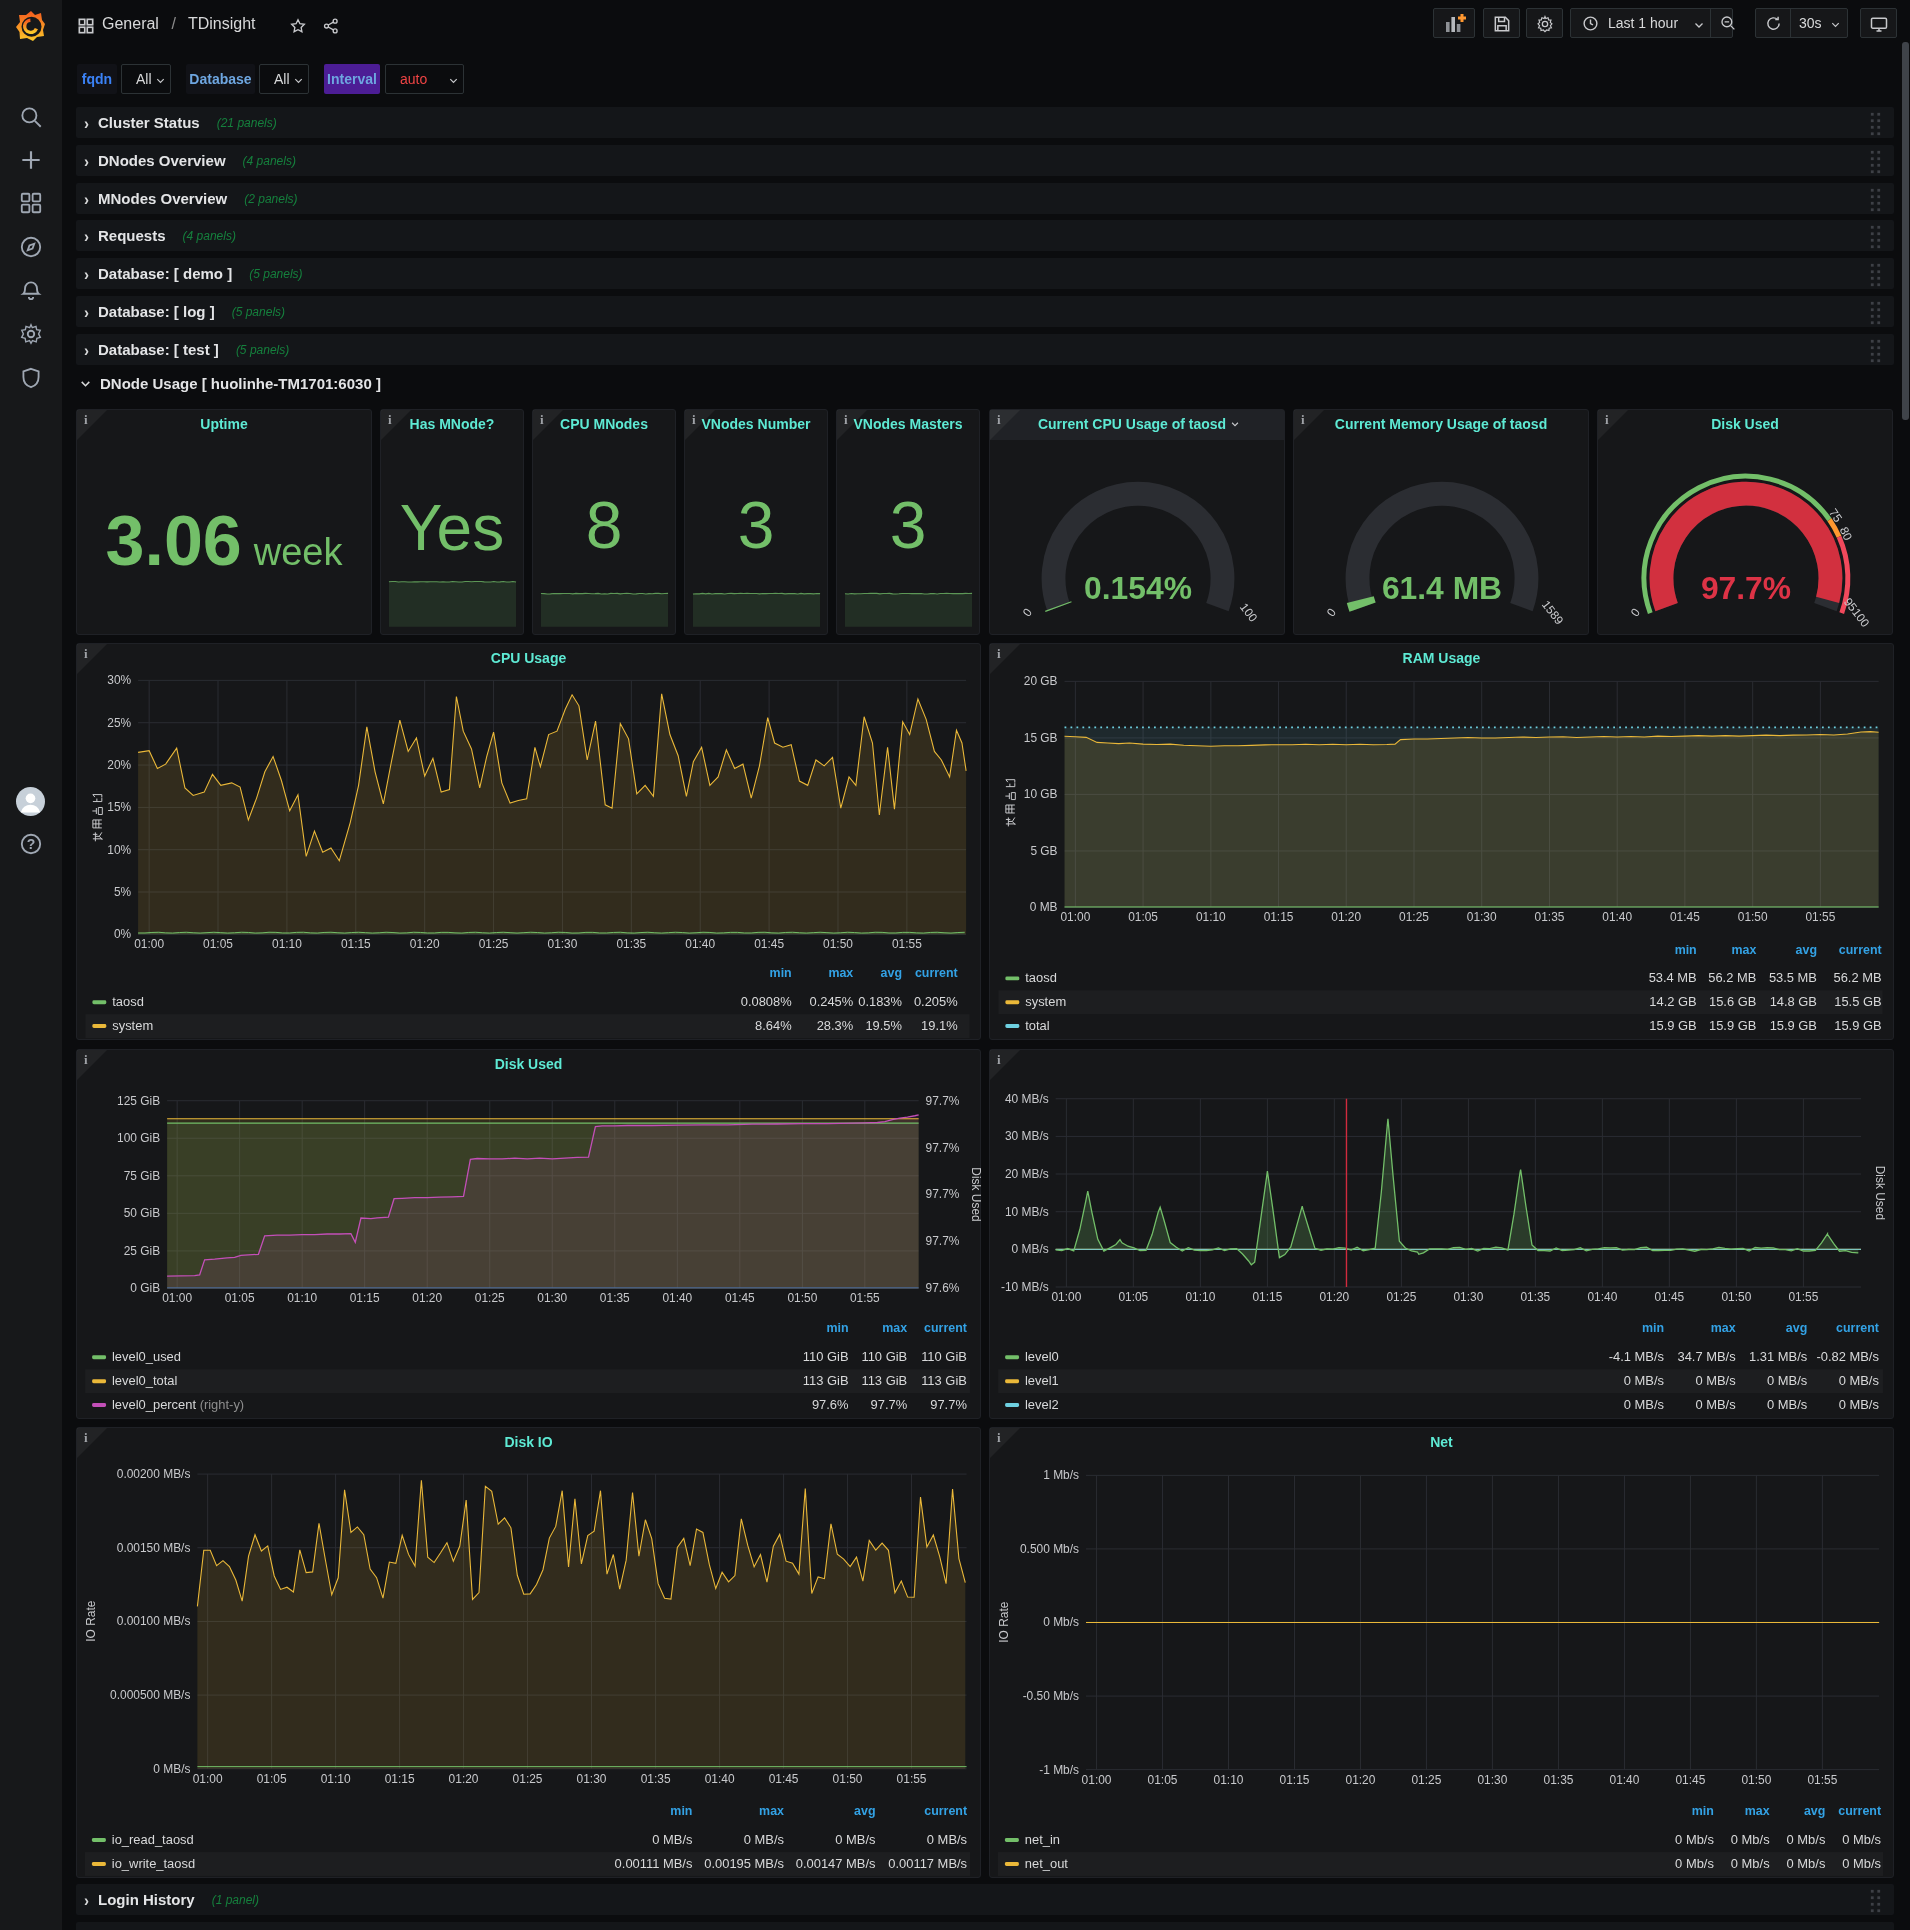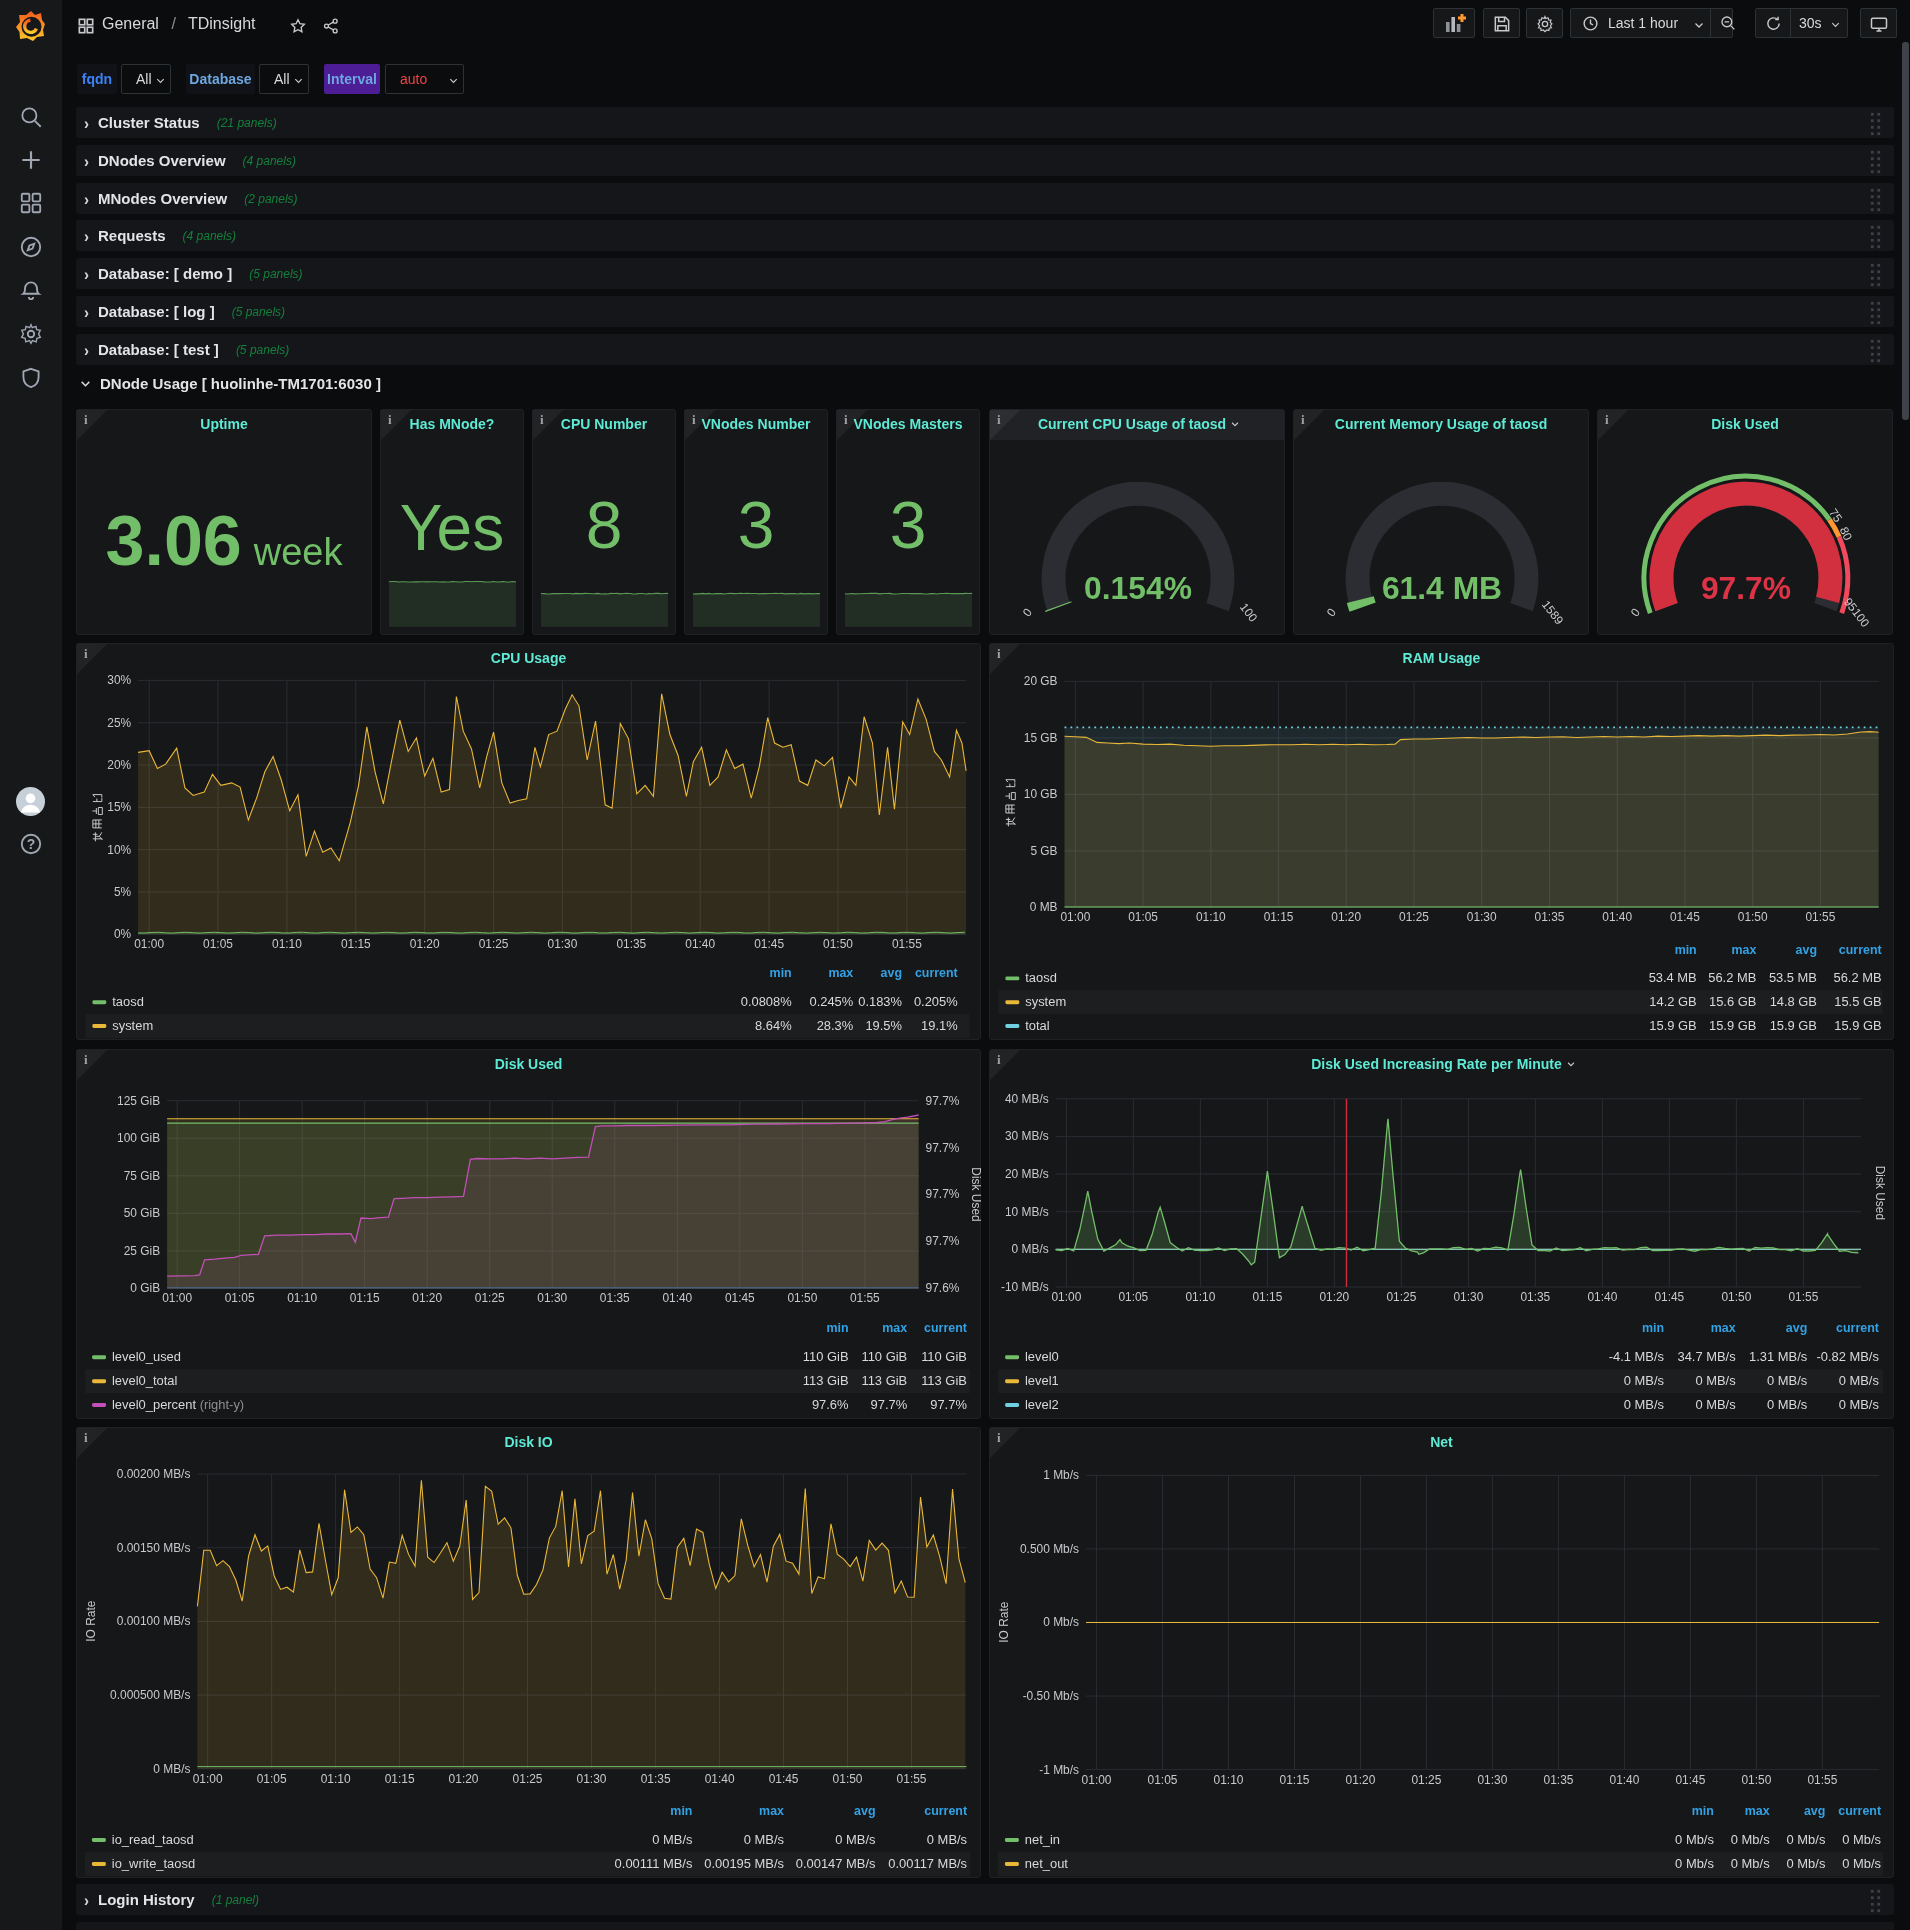--- a/index.html
+++ b/index.html
@@ -212,21 +212,21 @@
     <div class="ptitle">Has MNode?</div>
     <div class="icorner"></div>
     <div class="iletter">i</div>
     <svg width="144" height="226" viewBox="0 0 144.891 227">
       <path d="M8 172.6L11.2 172.4L14.4 172.4L17.6 172.8L20.8 172.6L24 172.6L27.2 172.8L30.4 172.9L33.6 172.6L36.8 172.7L40 172.6L43.2 172.6L46.4 172.7L49.6 172.6L52.8 172.6L56 172.6L59.2 172.9L62.4 172.7L65.6 172.9L68.8 172.9L72 172.4L75.1 172.6L78.3 172.9L81.5 172.8L84.7 172.3L87.9 172.3L91.1 172.6L94.3 172.3L97.5 172.4L100.7 172.3L103.9 172.7L107.1 172.8L110.3 172.9L113.5 172.4L116.7 172.8L119.9 172.7L123.1 172.4L126.3 172.9L129.5 172.9L132.7 172.4L135.9 172.9L135.9 218L8 218Z" fill="rgba(115,191,105,0.14)"></path>
       <path d="M8 172.6L11.2 172.4L14.4 172.4L17.6 172.8L20.8 172.6L24 172.6L27.2 172.8L30.4 172.9L33.6 172.6L36.8 172.7L40 172.6L43.2 172.6L46.4 172.7L49.6 172.6L52.8 172.6L56 172.6L59.2 172.9L62.4 172.7L65.6 172.9L68.8 172.9L72 172.4L75.1 172.6L78.3 172.9L81.5 172.8L84.7 172.3L87.9 172.3L91.1 172.6L94.3 172.3L97.5 172.4L100.7 172.3L103.9 172.7L107.1 172.8L110.3 172.9L113.5 172.4L116.7 172.8L119.9 172.7L123.1 172.4L126.3 172.9L129.5 172.9L132.7 172.4L135.9 172.9" fill="none" stroke="rgba(115,191,105,0.75)" stroke-width="1.1"></path>
     </svg>
     <div style="position:absolute;left:0;right:0;top:81px;text-align:center;color:#73bf69;"><span style="font-size:64px;font-weight:500;">Yes</span></div>
   </div>
 <div class="panel" style="left:532px;top:409px;width:144px;height:226px;">
-    <div class="ptitle">CPU Number</div>
+    <div class="ptitle">CPU MNodes</div>
     <div class="icorner"></div>
     <div class="iletter">i</div>
     <svg width="144" height="226" viewBox="0 0 144.891 227">
       <path d="M8 184.5L11.2 184.6L14.4 184.9L17.6 184.8L20.8 184.4L24 184.6L27.2 184.6L30.4 184.5L33.6 184.4L36.8 184.5L40 184.8L43.2 184.3L46.4 184.6L49.6 184.6L52.8 184.3L56 184.5L59.2 184.7L62.4 184.6L65.6 184.3L68.8 184.9L72 184.8L75.1 184.9L78.3 184.3L81.5 184.4L84.7 184.3L87.9 184.8L91.1 184.4L94.3 184.3L97.5 184.5L100.7 184.9L103.9 184.8L107.1 184.4L110.3 184.4L113.5 184.9L116.7 184.6L119.9 184.7L123.1 184.3L126.3 184.3L129.5 184.7L132.7 184.5L135.9 184.3L135.9 218L8 218Z" fill="rgba(115,191,105,0.14)"></path>
       <path d="M8 184.5L11.2 184.6L14.4 184.9L17.6 184.8L20.8 184.4L24 184.6L27.2 184.6L30.4 184.5L33.6 184.4L36.8 184.5L40 184.8L43.2 184.3L46.4 184.6L49.6 184.6L52.8 184.3L56 184.5L59.2 184.7L62.4 184.6L65.6 184.3L68.8 184.9L72 184.8L75.1 184.9L78.3 184.3L81.5 184.4L84.7 184.3L87.9 184.8L91.1 184.4L94.3 184.3L97.5 184.5L100.7 184.9L103.9 184.8L107.1 184.4L110.3 184.4L113.5 184.9L116.7 184.6L119.9 184.7L123.1 184.3L126.3 184.3L129.5 184.7L132.7 184.5L135.9 184.3" fill="none" stroke="rgba(115,191,105,0.75)" stroke-width="1.1"></path>
     </svg>
     <div style="position:absolute;left:0;right:0;top:77px;text-align:center;color:#73bf69;"><span style="font-size:66px;font-weight:500;">8</span></div>
   </div>
 <div class="panel" style="left:684px;top:409px;width:144px;height:226px;">
     <div class="ptitle">VNodes Number</div>
@@ -525,23 +525,20 @@
       <text x="834.5" y="337" text-anchor="end" class="lg">113 GiB</text>
       <text x="894.5" y="337" text-anchor="end" class="lg">113 GiB</text>
       <rect x="15" y="355" width="14" height="4" rx="1.5" fill="#c34fb8"></rect>
       <text x="35" y="361" class="lg">level0_percent<tspan fill="#8e8e8e"> (right-y)</tspan></text>
       <text x="775.5" y="361" text-anchor="end" class="lg">97.6%</text>
       <text x="834.5" y="361" text-anchor="end" class="lg">97.7%</text>
       <text x="894.5" y="361" text-anchor="end" class="lg">97.7%</text>
     </svg>
   </div>
 <div class="panel" style="left:989px;top:1049px;width:905px;height:370px;">
-    <div class="ptitle">Disk Used Increasing Rate per Minute<svg width="10" height="10" style="position:relative;top:0;left:4px;display:inline-block" viewBox="0 0 24 24" fill="none" stroke="#c8c9cc" stroke-width="2.6">
-        <path d="M5 9 L12 16 L19 9"></path>
-      </svg></div>
     <div class="icorner"></div>
     <div class="iletter">i</div>
     <svg width="905" height="370" viewBox="0 0 909.5 372">
       <line x1="65.8" y1="238.3" x2="875.5" y2="238.3" stroke="#2a2c32"></line>
       <text x="58.8" y="242.3" text-anchor="end" class="ax">-10 MB/s</text>
       <line x1="65.8" y1="200.4" x2="875.5" y2="200.4" stroke="#2a2c32"></line>
       <text x="58.8" y="204.4" text-anchor="end" class="ax">0 MB/s</text>
       <line x1="65.8" y1="162.6" x2="875.5" y2="162.6" stroke="#2a2c32"></line>
       <text x="58.8" y="166.6" text-anchor="end" class="ax">10 MB/s</text>
       <line x1="65.8" y1="124.7" x2="875.5" y2="124.7" stroke="#2a2c32"></line>

